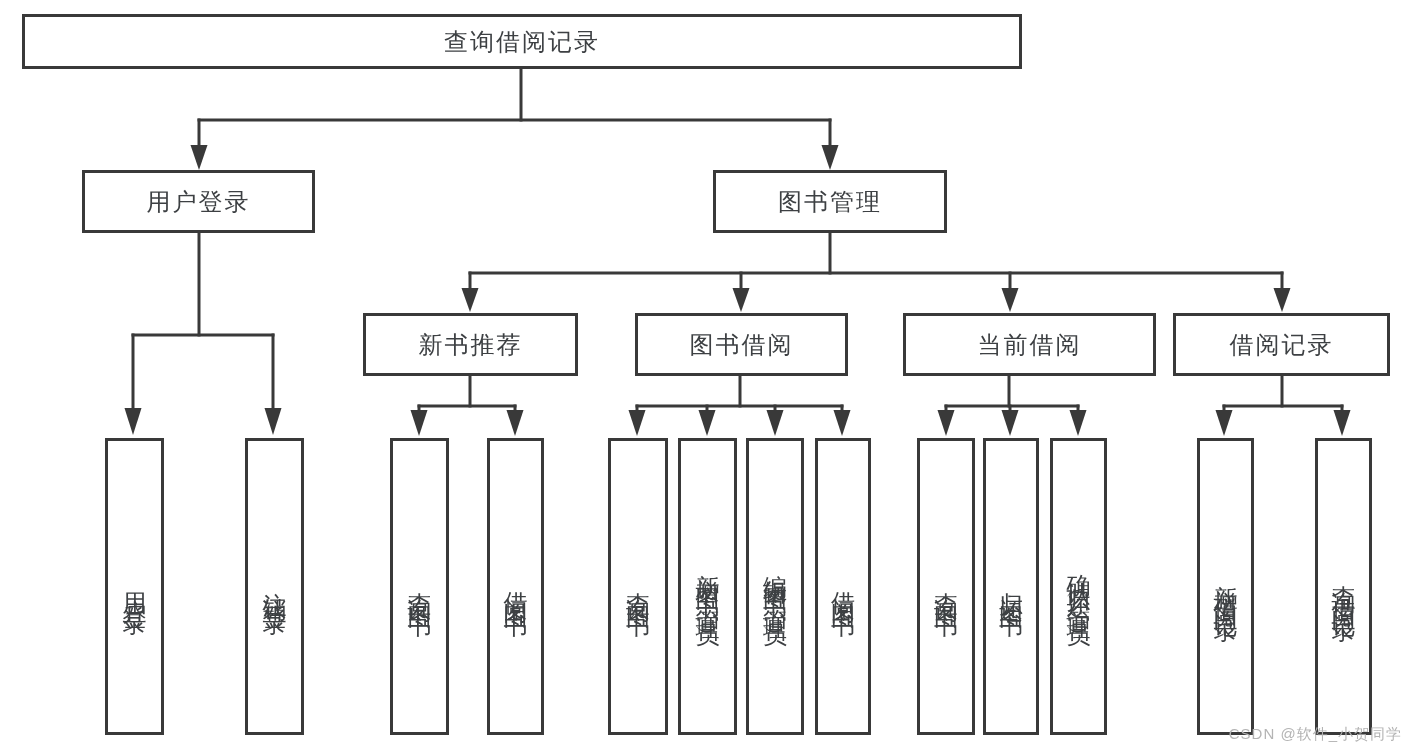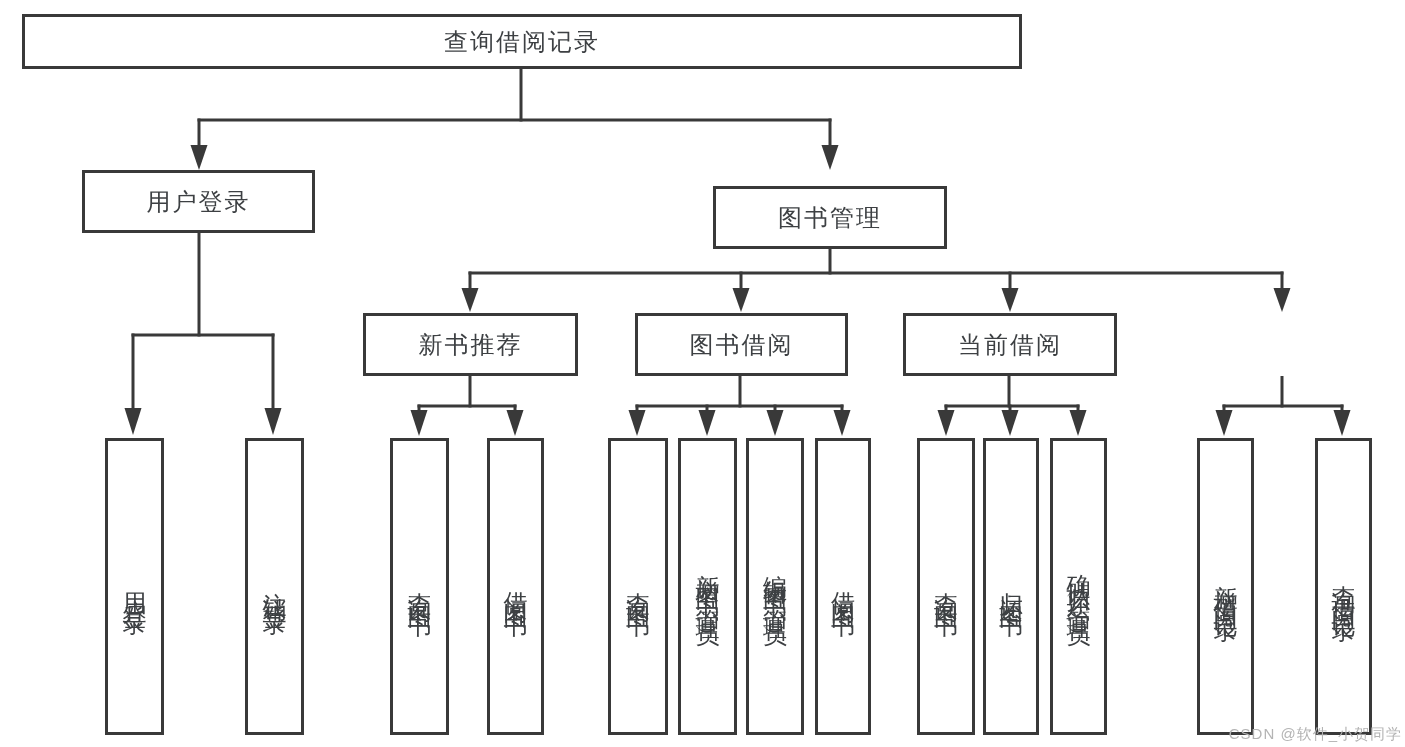--- a/index.html
+++ b/index.html
@@ -34,24 +34,24 @@
   }
   .leaf{
     writing-mode:vertical-rl;
     text-orientation:mixed;
     letter-spacing:7px;
     line-height:1;
   }
   
   .n-root{left:22px;top:14px;width:1000px;height:55px;}
   .n-user{left:82px;top:170px;width:233px;height:63px;}
-  .n-book{left:713px;top:170px;width:234px;height:63px;margin-top:16px;}
+  .n-book{left:713px;top:170px;width:234px;height:63px;}
   .n-new{left:363px;top:313px;width:215px;height:63px;}
   .n-bb{left:635px;top:313px;width:213px;height:63px;}
-  .n-cb{left:903px;top:313px;width:214px;height:63px;}
+  .n-cb{left:903px;top:313px;width:253px;height:63px;}
   .n-br{left:1173px;top:313px;width:217px;height:63px;}
   .n-leaf1{left:105px;top:438px;width:59px;height:297px;}
   .n-leaf2{left:245px;top:438px;width:59px;height:297px;}
   .n-leaf3{left:390px;top:438px;width:59px;height:297px;}
   .n-leaf4{left:487px;top:438px;width:57px;height:297px;}
   .n-leaf5{left:608px;top:438px;width:60px;height:297px;}
   .n-leaf6{left:678px;top:438px;width:59px;height:297px;}
   .n-leaf7{left:746px;top:438px;width:58px;height:297px;}
   .n-leaf8{left:815px;top:438px;width:56px;height:297px;}
   .n-leaf9{left:917px;top:438px;width:58px;height:297px;}
@@ -148,20 +148,21 @@
       <polygon points="1333.5,410 1350.5,410 1342,436"></polygon>
     </g>
   </svg>
 
   <div class="node n-root">查询借阅记录</div>
   <div class="node n-user">用户登录</div>
   <div class="node n-book">图书管理</div>
   <div class="node n-new">新书推荐</div>
   <div class="node n-bb">图书借阅</div>
   <div class="node n-cb">当前借阅</div>
+  <div class="node n-br">借阅记录</div>
 
   <div class="node leaf n-leaf1">用户登录</div>
   <div class="node leaf n-leaf2">注销登录</div>
   <div class="node leaf n-leaf3">查询图书</div>
   <div class="node leaf n-leaf4">借阅图书</div>
   <div class="node leaf n-leaf5">查询图书</div>
   <div class="node leaf n-leaf6">新增图书（管理员）</div>
   <div class="node leaf n-leaf7">编辑图书（管理员）</div>
   <div class="node leaf n-leaf8">借阅图书</div>
   <div class="node leaf n-leaf9">查询图书</div>

